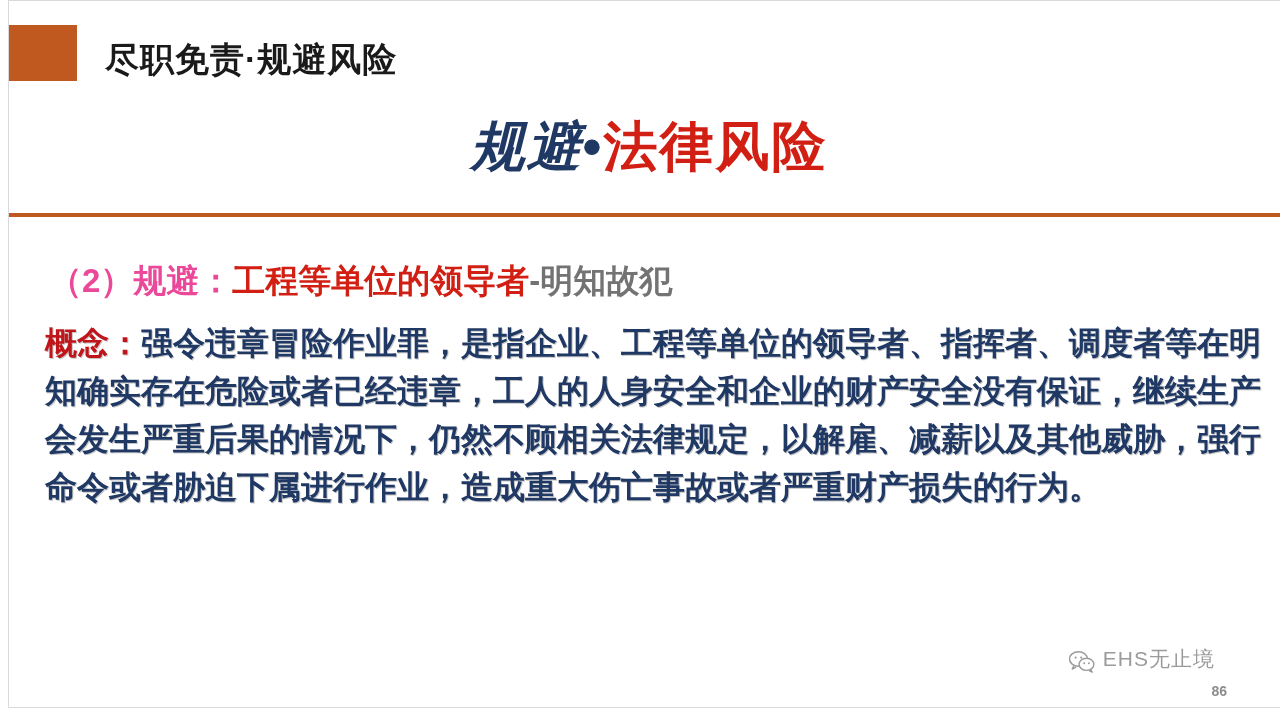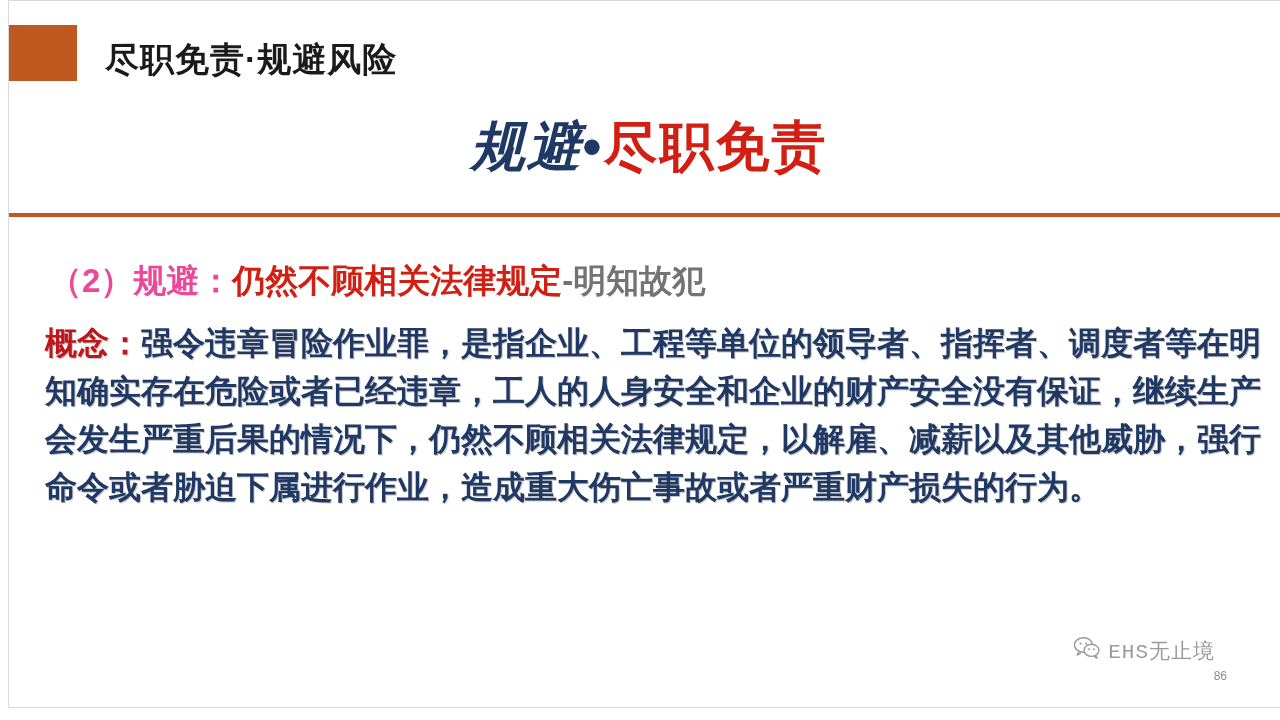--- a/index.html
+++ b/index.html
@@ -111,63 +111,63 @@
     text-shadow: 1px 1px 0 rgba(150,150,150,0.55);
   }
   .body-text .lead {
     color: #c0151a;
   }
 
   
   .watermark {
     position: absolute;
     right: 72px;
-    bottom: 42px;
+    bottom: 34px;
     display: flex;
-    align-items: flex-start;
+    align-items: flex-end;
     gap: 8px;
     color: #9b9b9b;
     font-size: 21px;
     letter-spacing: 1px;
-    font-family: Liberation Mono, monospace;
   }
   .wechat-icon {
     display: inline-block;
     width: 26px;
     height: 22px;
     position: relative;
   }
   .wechat-icon svg {
     display: block;
   }
   .page-number {
     position: absolute;
     right: 60px;
-    bottom: 24px;
-    font-size: 12px;
+    bottom: 8px;
+    font-size: 14px;
     color: #8c8c8c;
+    font-weight: bold;
   }
 </style>
 </head>
 <body>
 
 <div class="slide">
 
   <div class="header-block"></div>
 
   <div class="header-title">尽职免责·规避风险</div>
 
   <div class="main-title">
-    <span class="part-a">规避</span><span class="sep">•</span><span class="part-b">尽职免责</span>
+    <span class="part-a">规避</span><span class="sep">•</span><span class="part-b">法律风险</span>
   </div>
 
   <div class="title-rule"></div>
 
   <div class="subheading">
-    <span class="sub-blue">（2）规避：</span><span class="sub-red">仍然不顾相关法律规定</span><span class="sub-dark">-明知故犯</span>
+    <span class="sub-blue">（2）规避：</span><span class="sub-red">工程等单位的领导者</span><span class="sub-dark">-明知故犯</span>
   </div>
 
   <div class="body-text">
     <span class="lead">概念：</span><span>强令违章冒险作业罪，是指企业、工程等单位的领导者、指挥者、调度者等在明知确实存在危险或者已经违章，工人的人身安全和企业的财产安全没有保证，继续生产会发生严重后果的情况下，仍然不顾相关法律规定，以解雇、减薪以及其他威胁，强行命令或者胁迫下属进行作业，造成重大伤亡事故或者严重财产损失的行为。</span>
   </div>
 
   <div class="watermark">
     <span class="wechat-icon">
       <svg width="26" height="22" viewBox="0 0 26 22" xmlns="http://www.w3.org/2000/svg">
         <ellipse cx="9.5" cy="8" rx="9" ry="7.3" fill="none" stroke="#9b9b9b" stroke-width="1.4"></ellipse>

